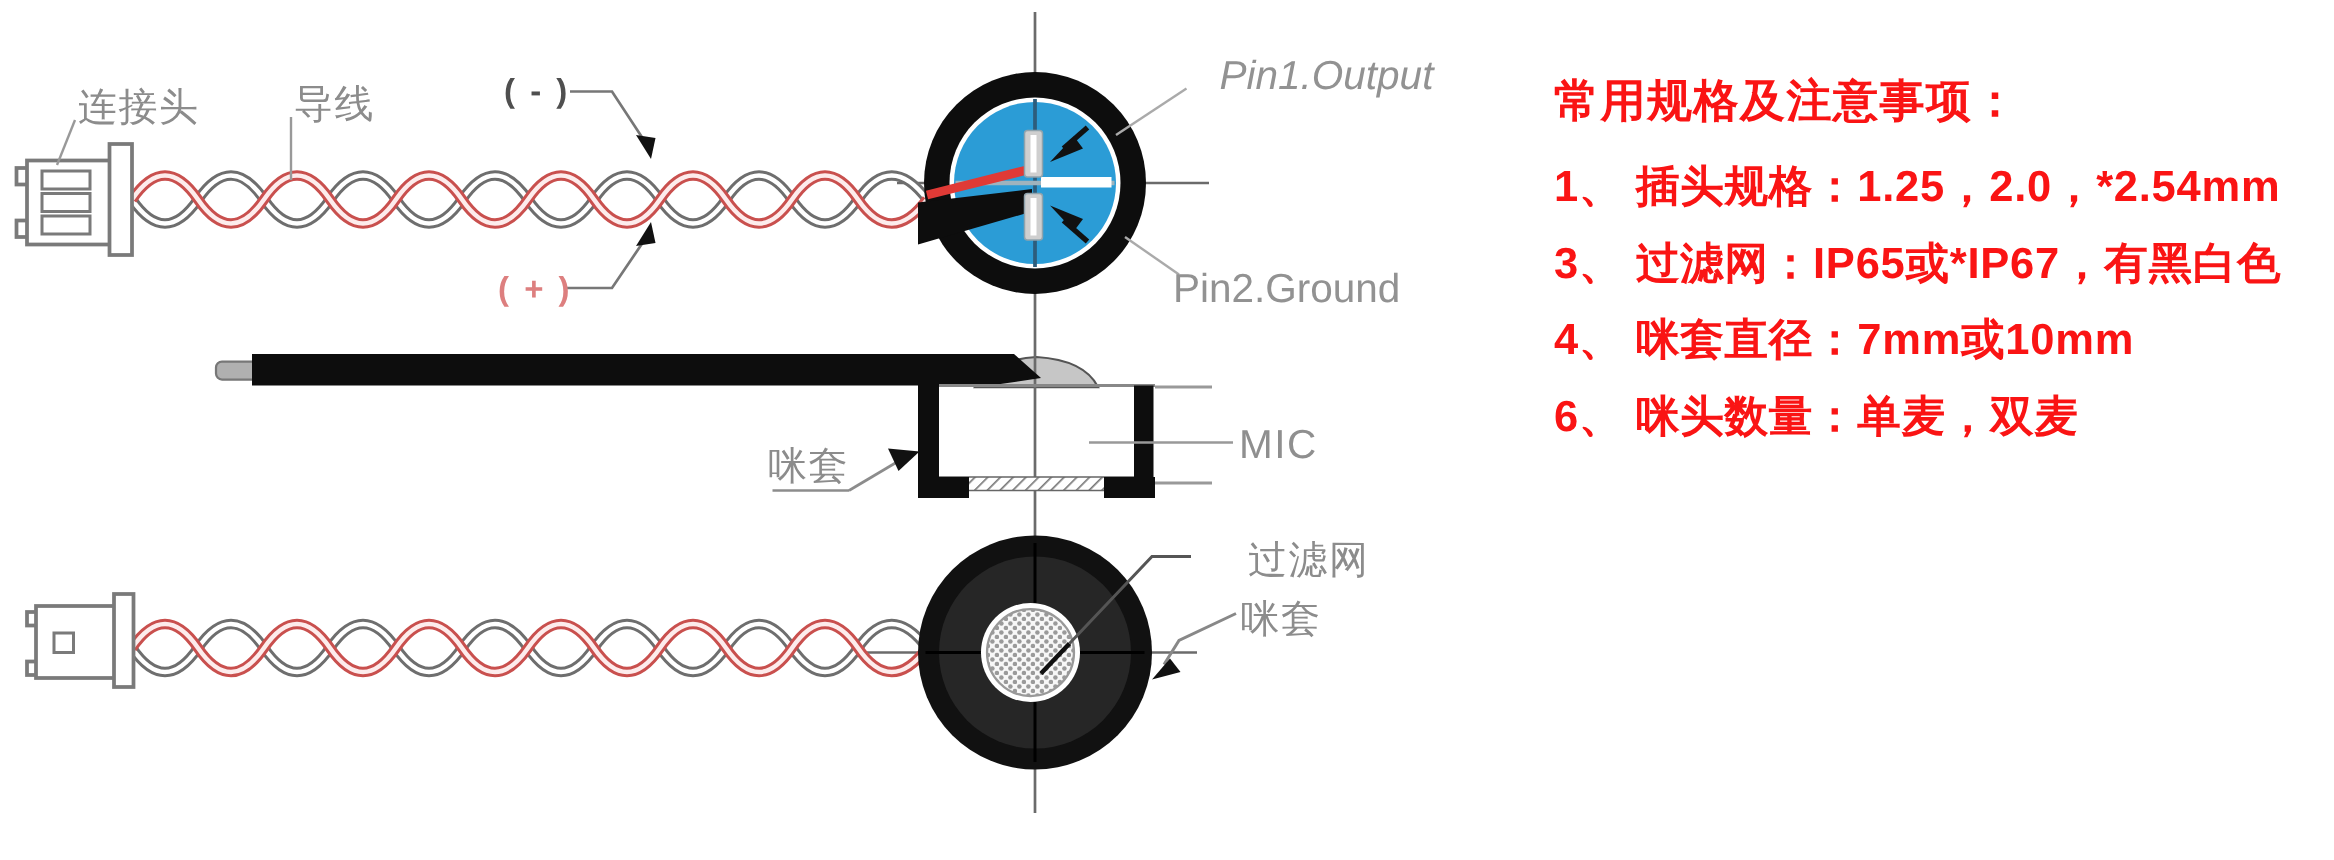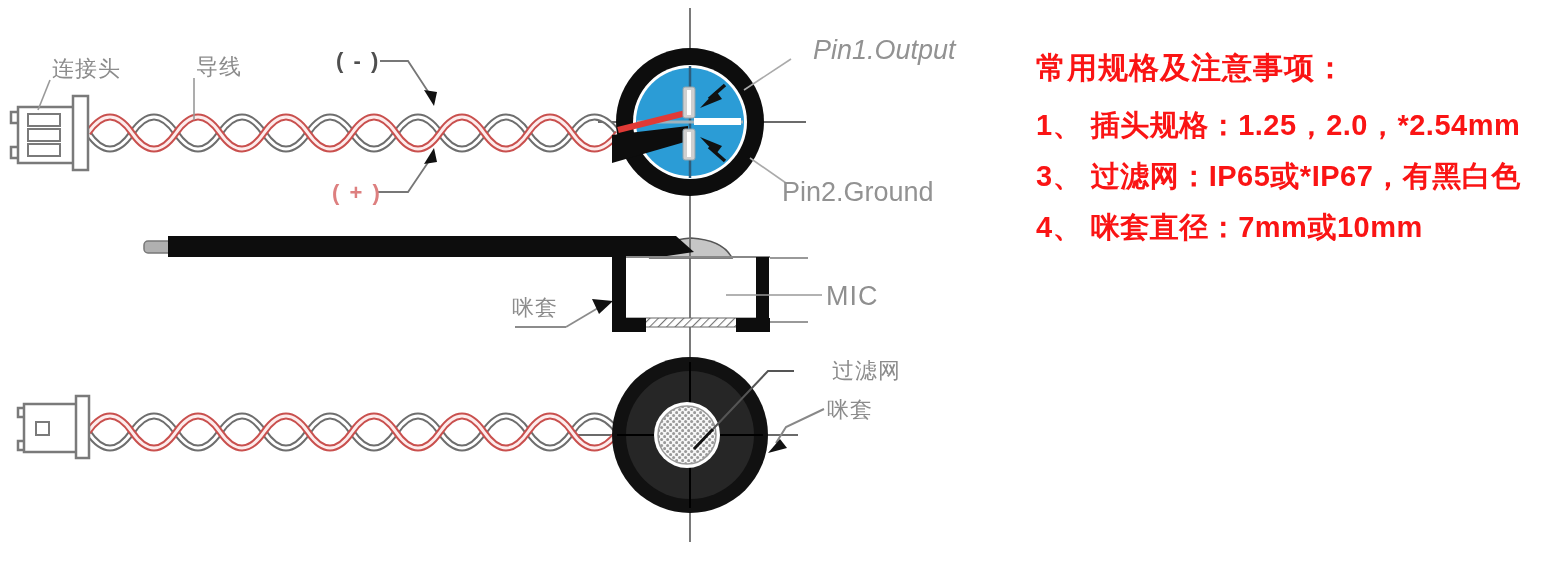--- a/index.html
+++ b/index.html
@@ -6,21 +6,21 @@
   #stage{
     position:relative;
     width:1556px;height:573px;
     background:#ffffff;
     overflow:hidden;
     font-family:"Liberation Sans","DejaVu Sans",sans-serif;
   }
   #diagram-svg{position:absolute;left:0;top:0;}
   .lbl{position:absolute;white-space:nowrap;}
   .lbl-gray{color:#8c8c8c;}
-  .lbl-cn{font-size:22px;letter-spacing:1px;text-align:right;}
+  .lbl-cn{font-size:26px;letter-spacing:1px;text-align:right;}
   .lbl-pin{font-size:27px;color:#929292;}
   .lbl-mic{font-size:27px;color:#8f8f8f;letter-spacing:1px;text-align:center;}
   .lbl-minus{font-size:22px;font-weight:bold;color:#4f4f4f;letter-spacing:2px;}
   .lbl-plus{font-size:22px;font-weight:bold;color:#dd7f7f;letter-spacing:2px;}
   #notes{
     position:absolute;left:1036px;top:50px;width:510px;
     color:#fa1414;font-weight:bold;
   }
   #notes .title{font-size:30px;line-height:36px;margin-bottom:22px;letter-spacing:1px;}
   #notes .item{font-size:29px;line-height:34px;margin-bottom:17px;letter-spacing:0.5px;}
@@ -171,15 +171,16 @@
   <div class="lbl lbl-gray lbl-cn" style="left:512px;top:293px;">咪套</div>
   <div class="lbl lbl-mic" style="left:826px;top:281px;">MIC</div>
   <div class="lbl lbl-gray lbl-cn" style="left:832px;top:356px;">过滤网</div>
   <div class="lbl lbl-gray lbl-cn" style="left:827px;top:395px;">咪套</div>
 
   <div id="notes">
     <div class="title">常用规格及注意事项：</div>
     <div class="item">1、 插头规格：1.25，2.0，*2.54mm</div>
     <div class="item">3、 过滤网：IP65或*IP67，有黑白色</div>
     <div class="item">4、 咪套直径：7mm或10mm</div>
+    <div class="item">6、 咪头数量：单麦，双麦</div>
   </div>
 
 </div>
 
 </body></html>

